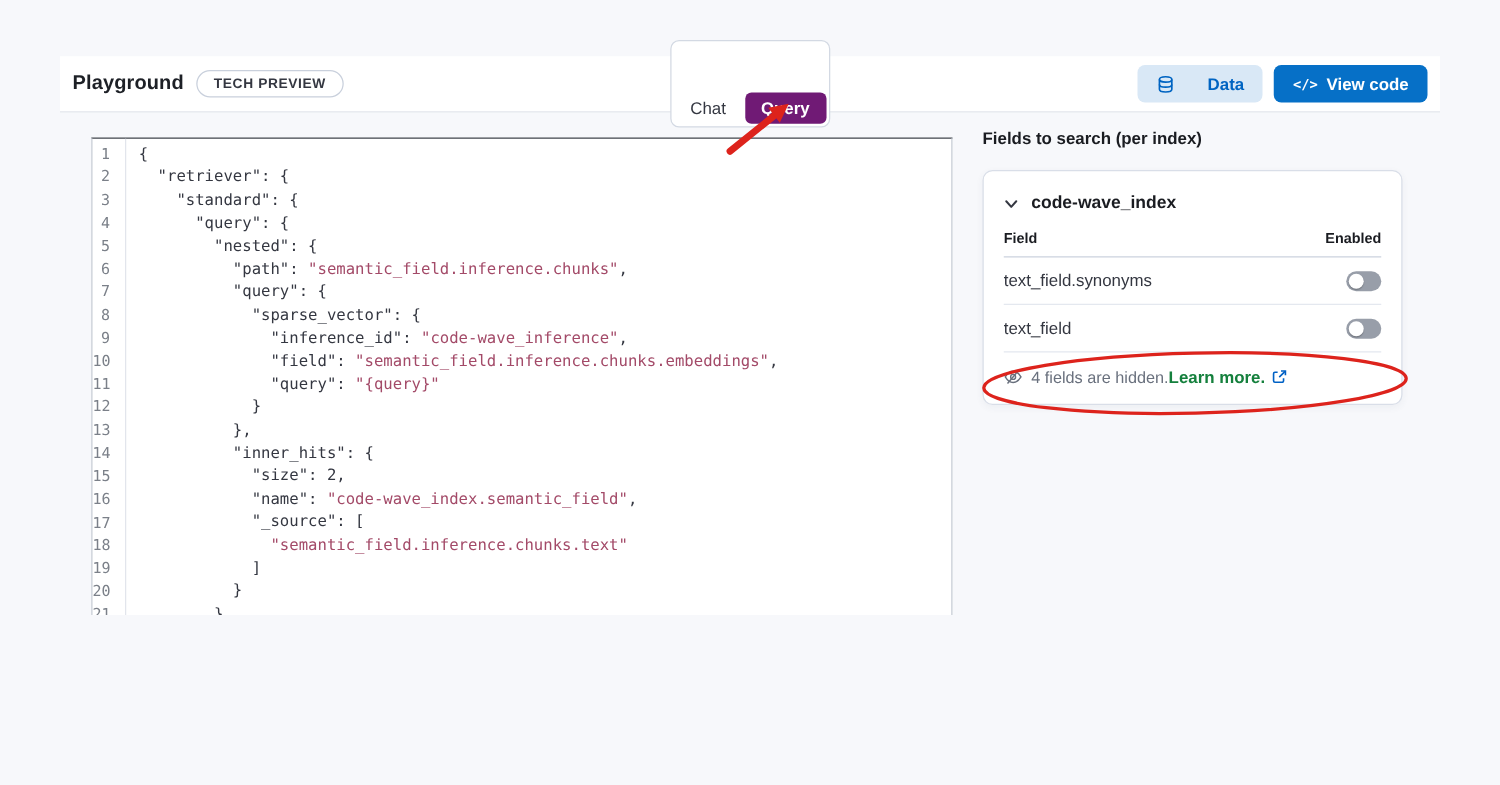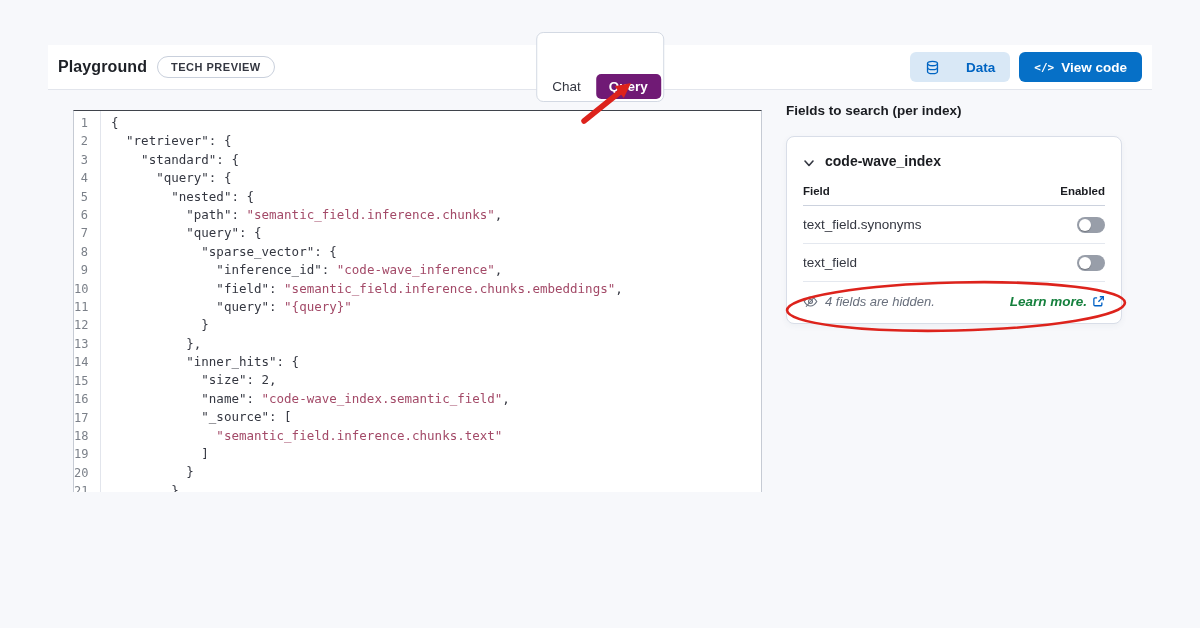--- a/index.html
+++ b/index.html
@@ -91,22 +91,22 @@
     width: 28px; height: 16px; border-radius: 8px; position: relative;
     display: inline-block; cursor: pointer; background: #989ea9; flex: none;
   }
   .switch.on { background: #0e7dcc; }
   .knob {
     position: absolute; top: 2px; left: 2px; width: 12px; height: 12px;
     border-radius: 50%; background: #fff; box-shadow: 0 1px 1px rgba(0,0,0,.25);
   }
   .switch.on .knob { left: auto; right: 2px; }
   .card-footer {
-    display: flex; justify-content: space-between; align-items: center;
-    padding: 12px 0 14px; font-size: 13px; font-style: italic;
+    display: flex; justify-content: flex-start; align-items: center;
+    padding: 12px 0 14px; font-size: 13px;
   }
   .hidden-note { color: #69707d; display: flex; align-items: center; gap: 7px; }
   .learn-more {
     color: #15803d; font-weight: 600; font-size: 13.5px; text-decoration: none;
     display: flex; align-items: center; gap: 5px; cursor: pointer;
   }
 
   
   .annotations { position: absolute; left: 0; top: 0; pointer-events: none; }
 </style>

